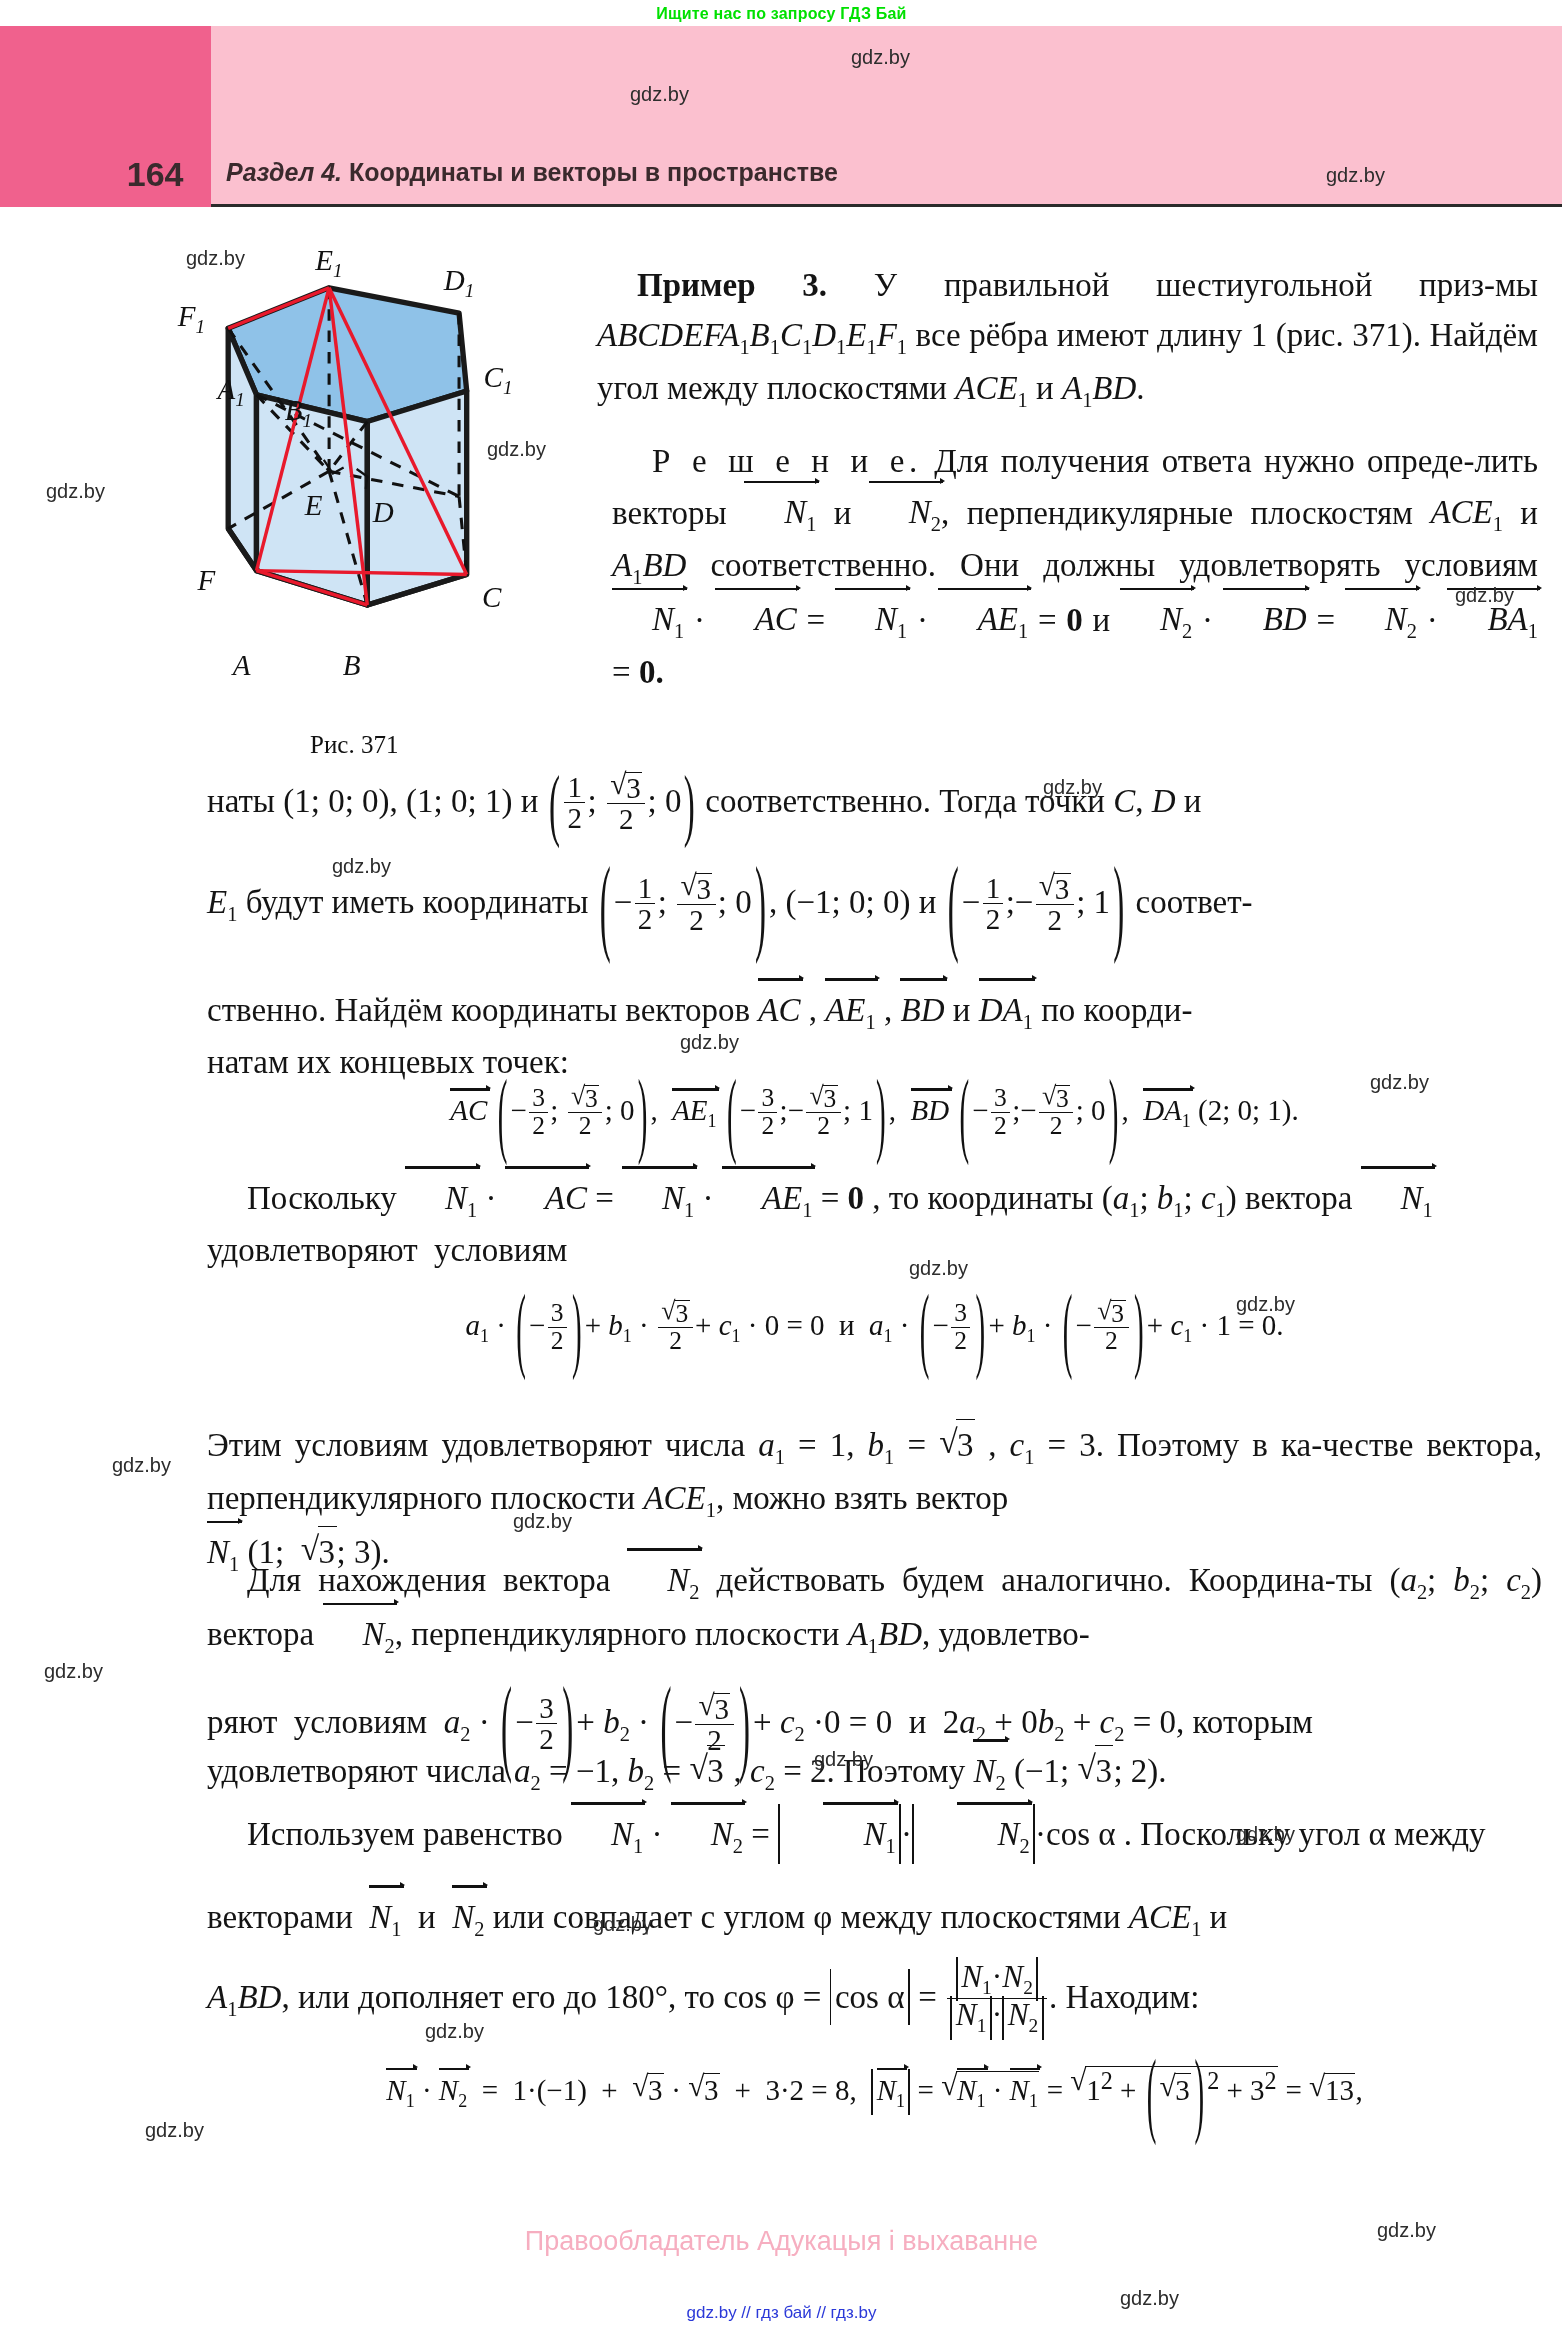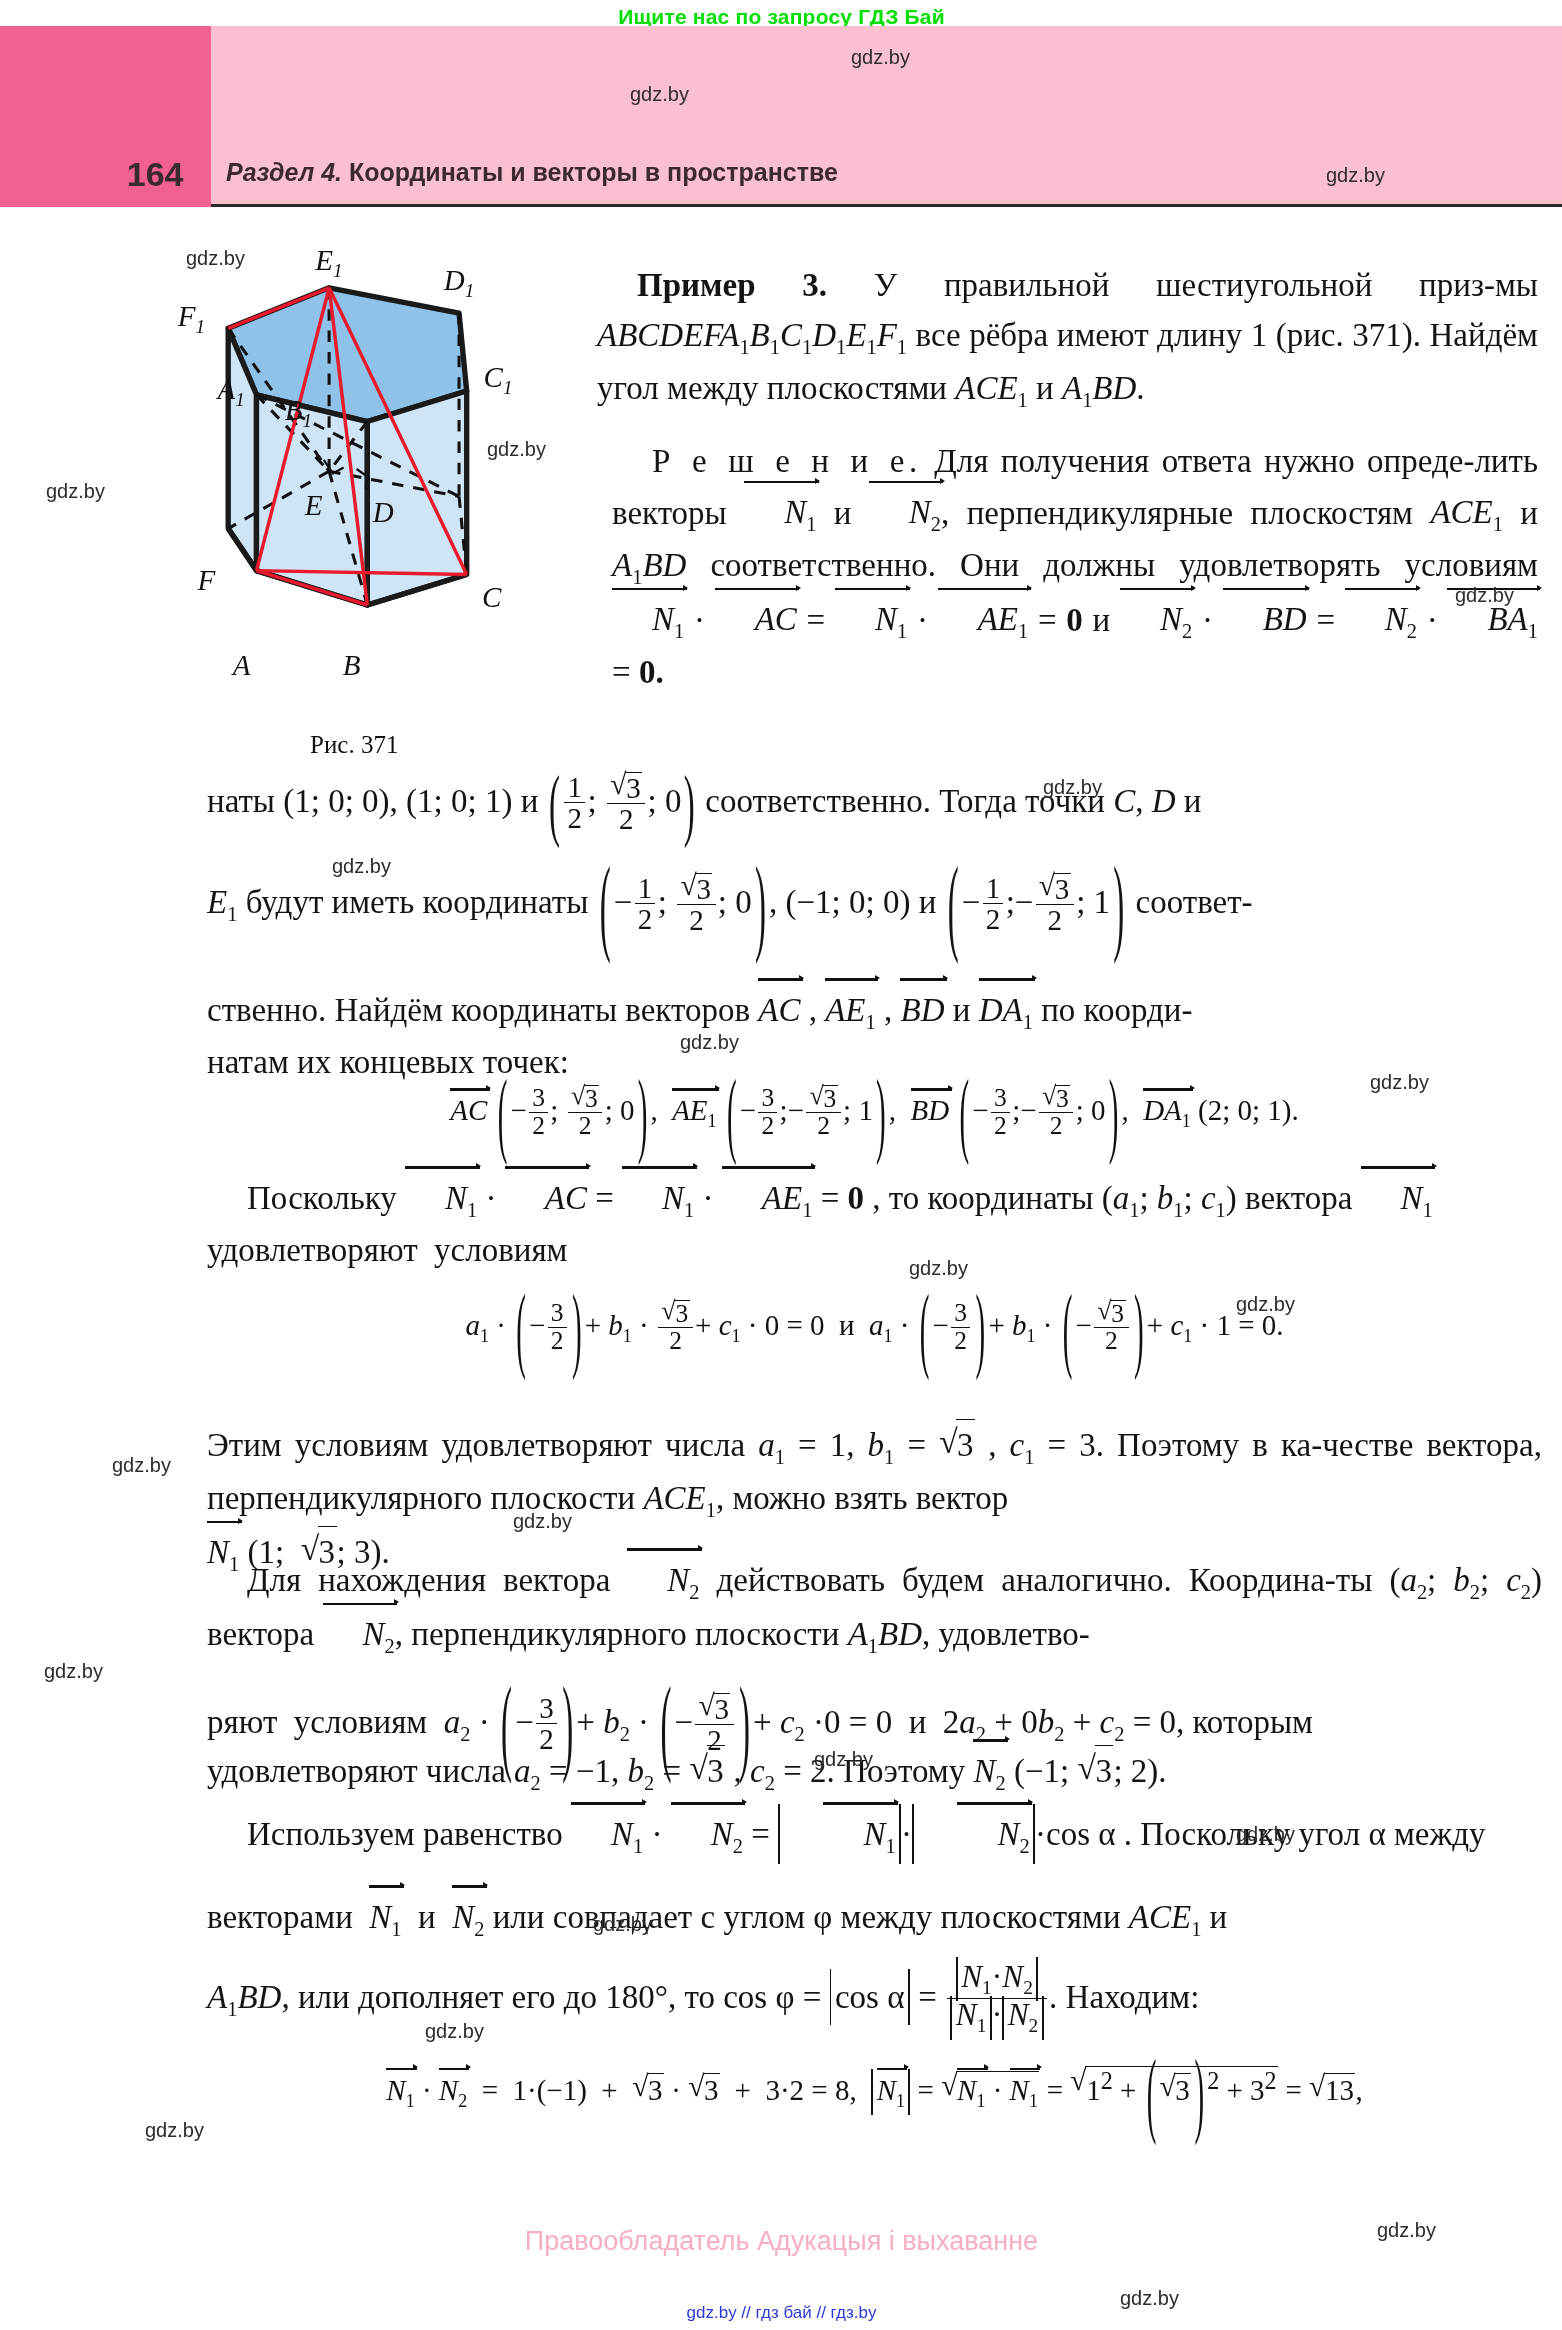--- a/index.html
+++ b/index.html
@@ -11,21 +11,21 @@
     overflow:hidden;
   }
   
   .promo-strip{
     position:absolute; top:0; left:0; width:1563px; height:38px;
     background:#ffffff;
   }
   .promo-text{
     position:absolute; top:4.6px; left:0; width:1563px; text-align:center;
     font-family:"Liberation Sans", sans-serif;
-    font-size:21px; color:#00e000; font-weight:700;
+    font-size:16px; color:#00e000; font-weight:700;
     letter-spacing:0.2px;
   }
   
   .header-band{
     position:absolute; top:26px; left:0; width:1563px; height:181px;
     background:#fbc0cf;
     border-bottom:3.8px solid #2b2b2b;
     box-sizing:border-box;
   }
   .header-swatch{

